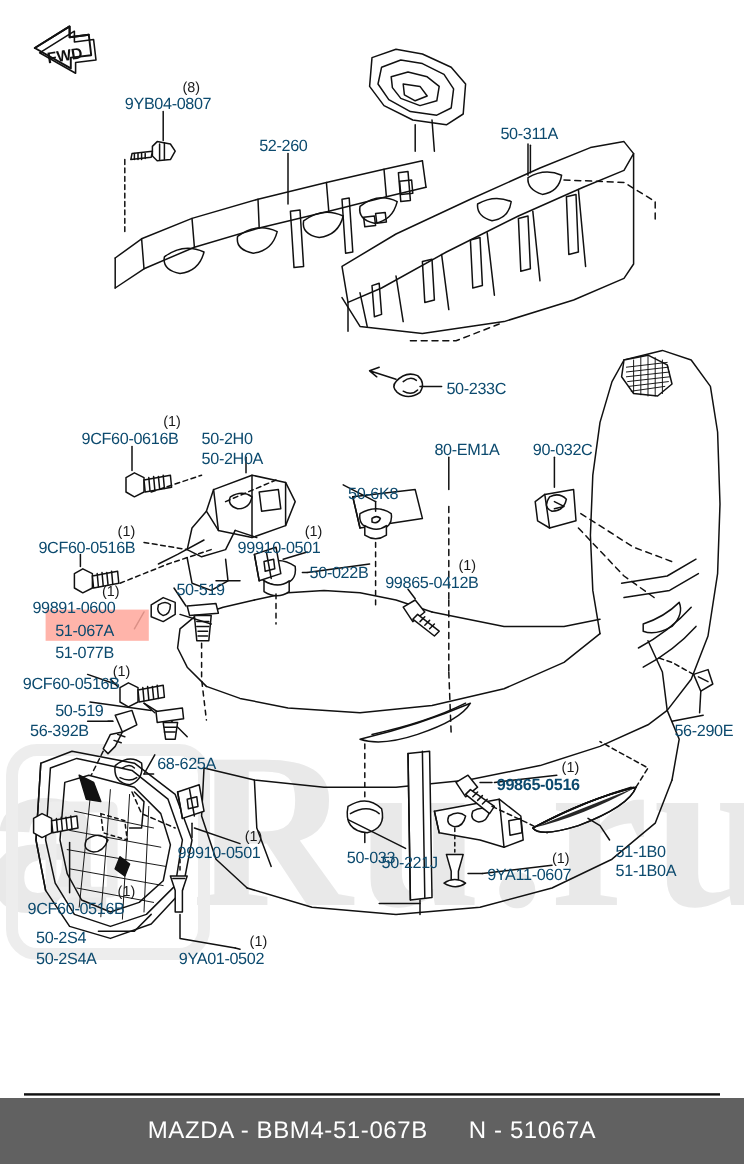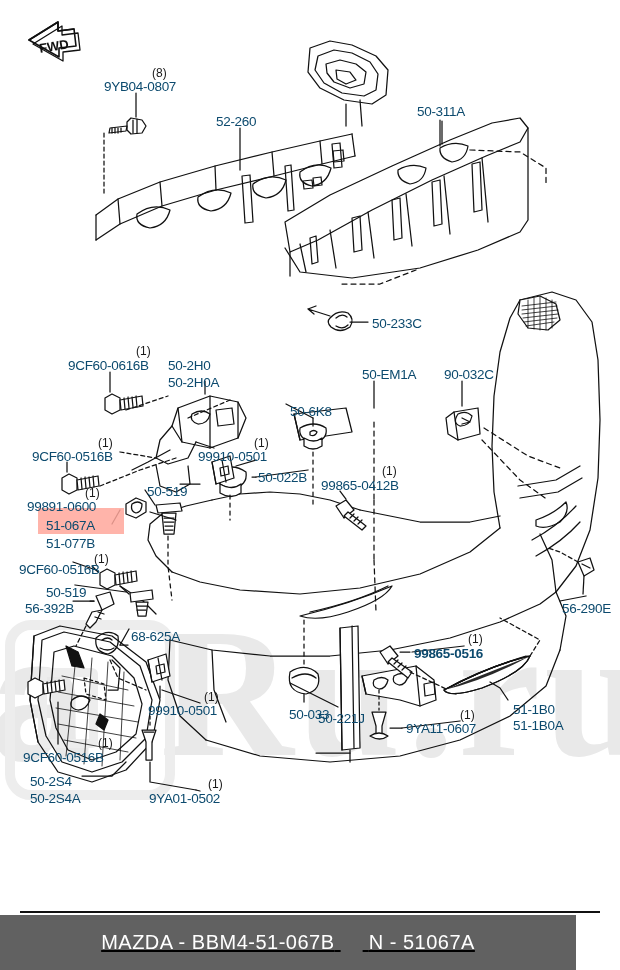--- a/index.html
+++ b/index.html
@@ -4,22 +4,22 @@
 <style>
   html,body{margin:0;padding:0;background:#fff;}
   body{width:620px;height:970px;position:relative;overflow:hidden;
        font-family:"Liberation Sans",sans-serif;}
   #sheet{position:absolute;inset:0;width:620px;height:970px;background:#fff;}
   svg.layer{position:absolute;left:0;top:0;width:620px;height:970px;}
   .lbl{position:absolute;font-size:13.5px;color:#0c4a6e;white-space:nowrap;
        letter-spacing:-0.3px;font-family:"Liberation Sans",sans-serif;}
   .qty{position:absolute;font-size:12px;color:#1a1a1a;white-space:nowrap;}
   .hl{position:absolute;background:#ffa79b;opacity:.85;}
-  #footer{position:absolute;left:0;top:915px;width:576px;height:55px;
-          background:#616161;display:flex;align-items:center;justify-content:center;text-decoration:underline;}
+  #footer{position:absolute;left:0;top:915px;width:620px;height:55px;
+          background:#616161;display:flex;align-items:center;justify-content:center;}
   #footer .ftxt{color:#fff;font-size:20px;letter-spacing:.5px;}
   #footer .ftxt .gap{display:inline-block;width:22px;}
   .topline{position:absolute;left:20px;top:911px;width:580px;height:2px;background:#111;}
   .wm{position:absolute;color:#e9e9e9;font-weight:bold;user-select:none;}
 </style>
 </head>
 <body>
 
 <div id="sheet">
 
@@ -372,21 +372,21 @@
   <div id="labels">
       <div class="lbl" style="left: 104px; top: 79px;">9YB04-0807</div>
       <div class="qty" style="left: 152px; top: 66px;">(8)</div>
       <div class="lbl" style="left: 216px; top: 114px;">52-260</div>
       <div class="lbl" style="left: 417px; top: 104px;">50-311A</div>
       <div class="lbl" style="left: 372px; top: 316px;">50-233C</div>
       <div class="lbl" style="left: 68px; top: 358px;">9CF60-0616B</div>
       <div class="qty" style="left: 136px; top: 344px;">(1)</div>
       <div class="lbl" style="left: 168px; top: 358px;">50-2H0</div>
       <div class="lbl" style="left: 168px; top: 375px;">50-2H0A</div>
-      <div class="lbl" style="left: 362px; top: 367px;">50-EM1A</div>
+      <div class="lbl" style="left: 362px; top: 367px;">80-EM1A</div>
       <div class="lbl" style="left: 444px; top: 367px;">90-032C</div>
       <div class="lbl" style="left: 290px; top: 404px;">50-6K8</div>
       <div class="lbl" style="left: 32px; top: 449px;">9CF60-0516B</div>
       <div class="qty" style="left: 98px; top: 436px;">(1)</div>
       <div class="lbl" style="left: 198px; top: 449px;">99910-0501</div>
       <div class="qty" style="left: 254px; top: 436px;">(1)</div>
       <div class="lbl" style="left: 258px; top: 470px;">50-022B</div>
       <div class="lbl" style="left: 321px; top: 478px;">99865-0412B</div>
       <div class="qty" style="left: 382px; top: 464px;">(1)</div>
       <div class="lbl" style="left: 147px; top: 484px;">50-519</div>

